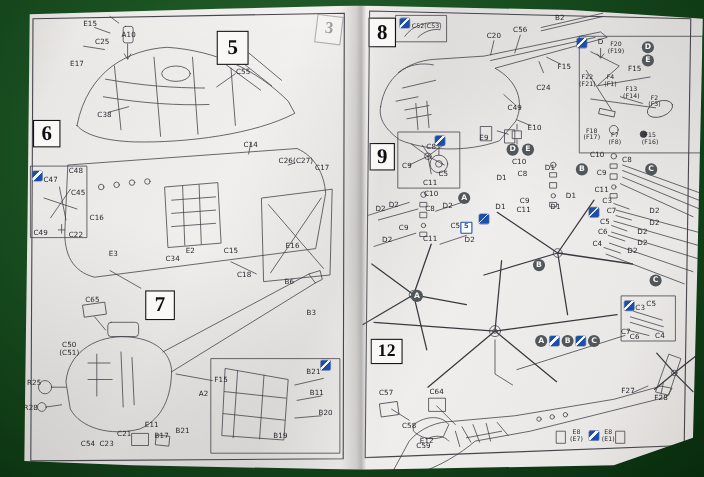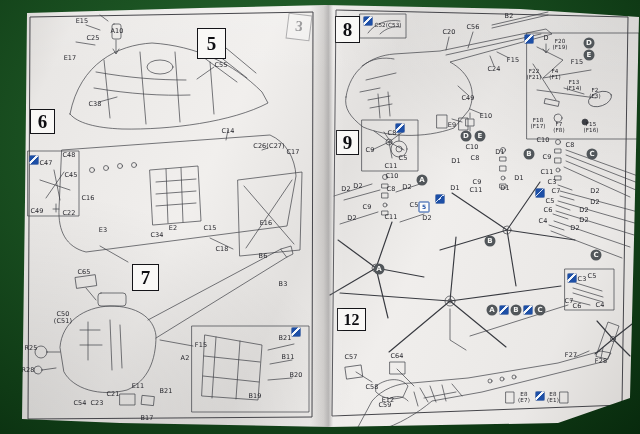--- a/index.html
+++ b/index.html
@@ -209,40 +209,40 @@
 
     <span class="pl" style="left:84px;top:273px">C65</span>
     <span class="pl" style="left:63px;top:318px">C50
 (C51)</span>
     <span class="pl" style="left:31px;top:349px">R25</span>
     <span class="pl" style="left:28px;top:371px">R28</span>
     <span class="pl" style="left:80px;top:404px">C54</span>
     <span class="pl" style="left:97px;top:404px">C23</span>
     <span class="pl" style="left:113px;top:395px">C21</span>
     <span class="pl" style="left:138px;top:387px">E11</span>
-    <span class="pl" style="left:147px;top:419px">B17</span>
+    <span class="pl" style="left:147px;top:397px">B17</span>
     <span class="pl" style="left:166px;top:392px">B21</span>
     <span class="pl" style="left:201px;top:346px">F15</span>
     <span class="pl" style="left:185px;top:359px">A2</span>
     <span class="pico" style="left:296px;top:332px"></span>
     <span class="pl" style="left:285px;top:339px">B21</span>
     <span class="pl" style="left:288px;top:358px">B11</span>
     <span class="pl" style="left:296px;top:376px">B20</span>
     <span class="pl" style="left:255px;top:397px">B19</span>
 
     <span class="pico" style="left:368px;top:21px"></span>
     <span class="pl sm" style="left:388px;top:25px">C52(C53)</span>
     <span class="pl" style="left:449px;top:33px">C20</span>
     <span class="pl" style="left:473px;top:28px">C56</span>
     <span class="pl" style="left:509px;top:17px">B2</span>
     <span class="pl" style="left:513px;top:61px">F15</span>
-    <span class="pl" style="left:494px;top:70px">C24</span>
+    <span class="pl" style="left:494px;top:80px">C24</span>
     <span class="pl" style="left:468px;top:99px">C49</span>
     <span class="pl" style="left:486px;top:117px">E10</span>
-    <span class="pl" style="left:452px;top:126px">E9</span>
+    <span class="pl" style="left:440px;top:126px">E9</span>
     <span class="badge" style="left:466px;top:136px">D</span>
     <span class="badge" style="left:480px;top:136px">E</span>
 
     <span class="pico" style="left:529px;top:39px"></span>
     <span class="pl" style="left:546px;top:39px">D</span>
     <span class="pl sm" style="left:560px;top:44px">F20
 (F19)</span>
     <span class="badge" style="left:589px;top:43px">D</span>
     <span class="badge" style="left:589px;top:55px">E</span>
     <span class="pl" style="left:577px;top:63px">F15</span>

